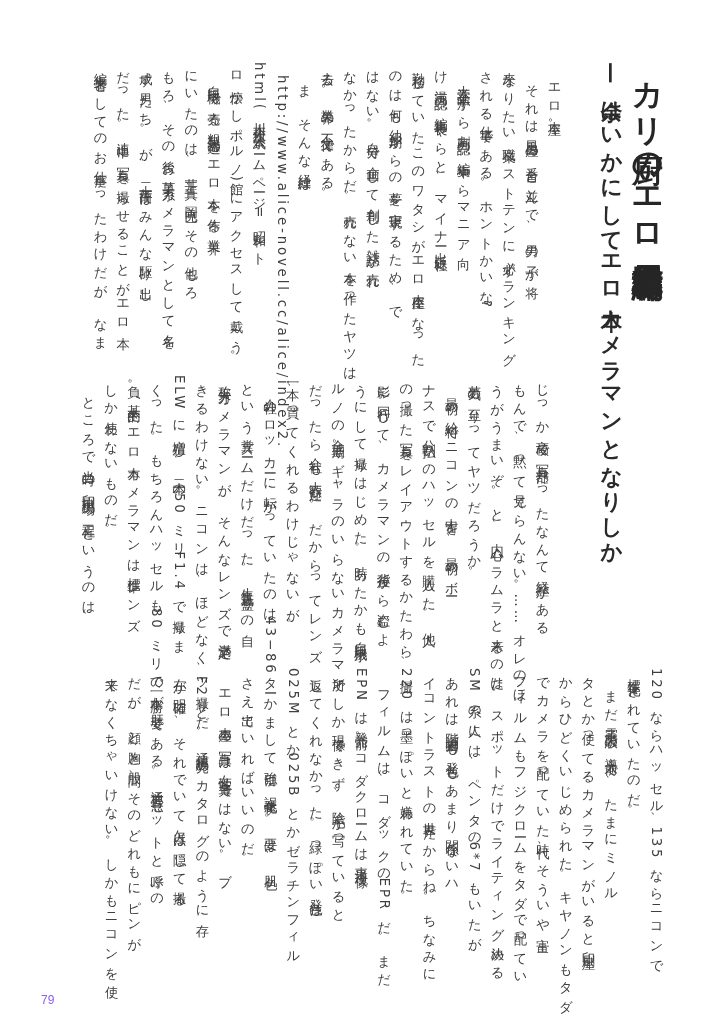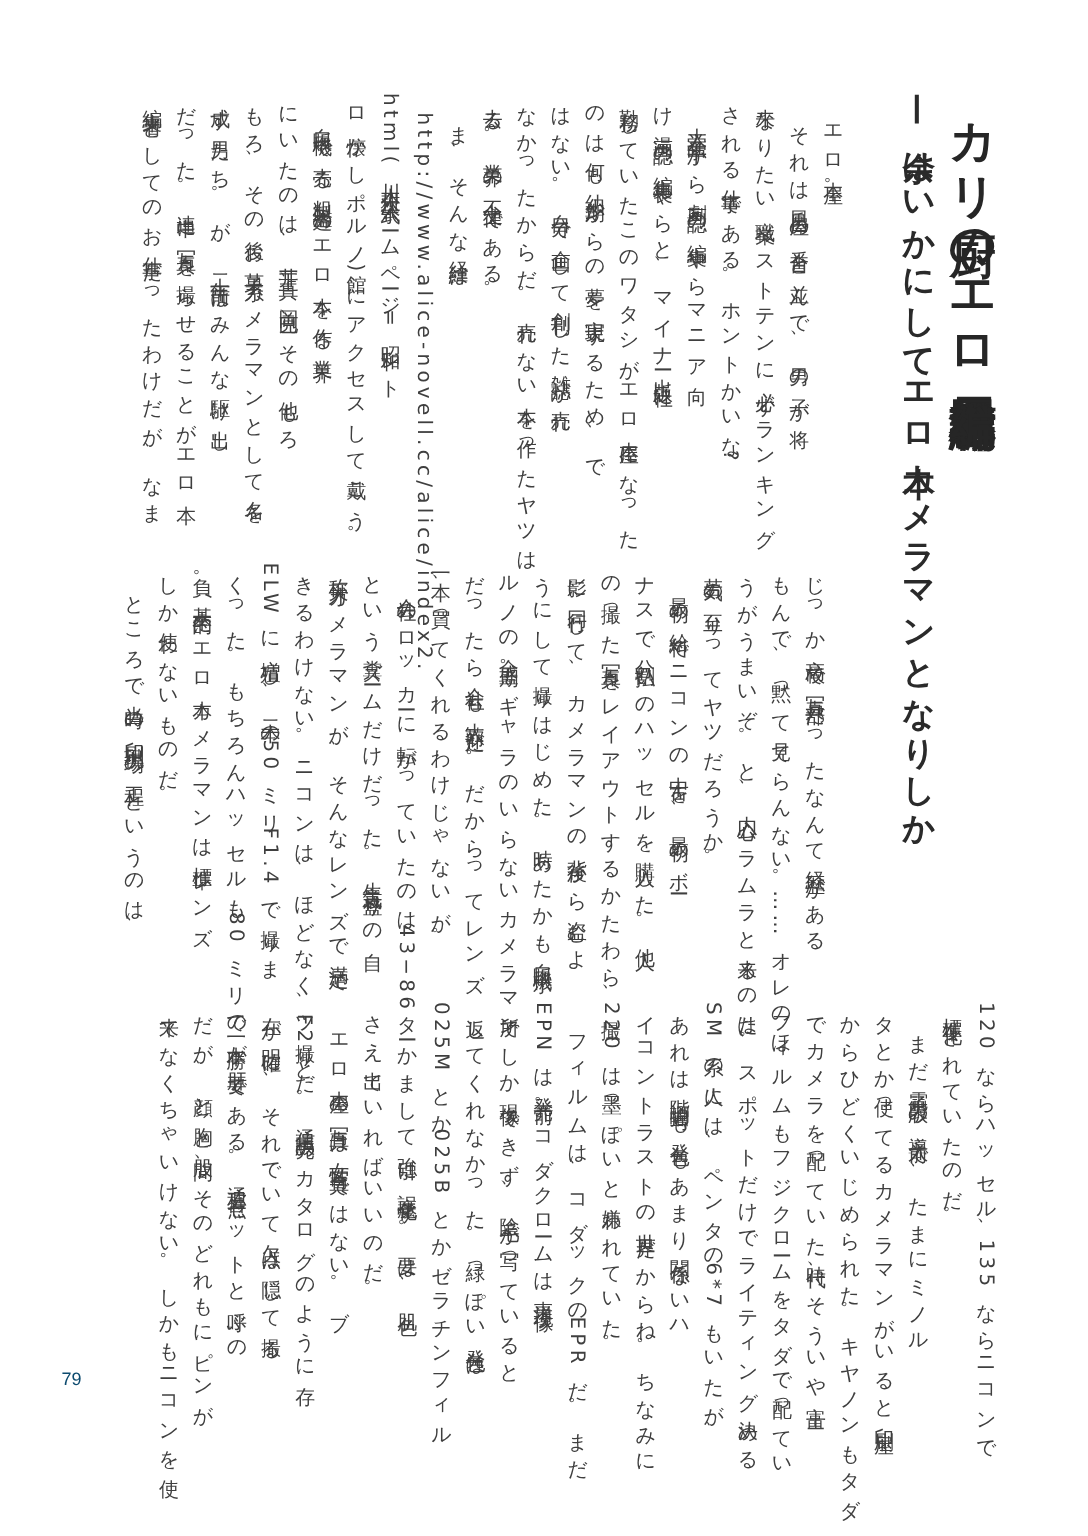--- a/index.html
+++ b/index.html
@@ -20,21 +20,21 @@
       writing-mode: vertical-rl;
       font-size: 13.3px; line-height: 22.7px; letter-spacing: 2.85px;
       color: #3f3f3f; white-space: nowrap;
     }
     .block .col { display: block; }
     .block .col.indent { padding-top: 1em; }
     #block-top { top: 62px; right: 160px; }
     #block-mid { top: 375px; right: 172px; }
     #block-bot { top: 668px; right: 58px; }
     .page-number {
-      position: absolute; left: 41px; top: 912px; font-size: 12px; color: #0c4a6e;
+      position: absolute; left: 41px; top: 993px; font-size: 12px; color: #8b5cf6;
       font-family: "Liberation Sans", sans-serif;
     }
   </style>
 </head>
 <body>
 
 <div class="title">カリ厨のエロ本屋稼業回顧録機材編</div>
 <div class="subtitle">—余はいかにしてエロ本カメラマンとなりしか</div>
 
 <div id="block-top" class="block">

